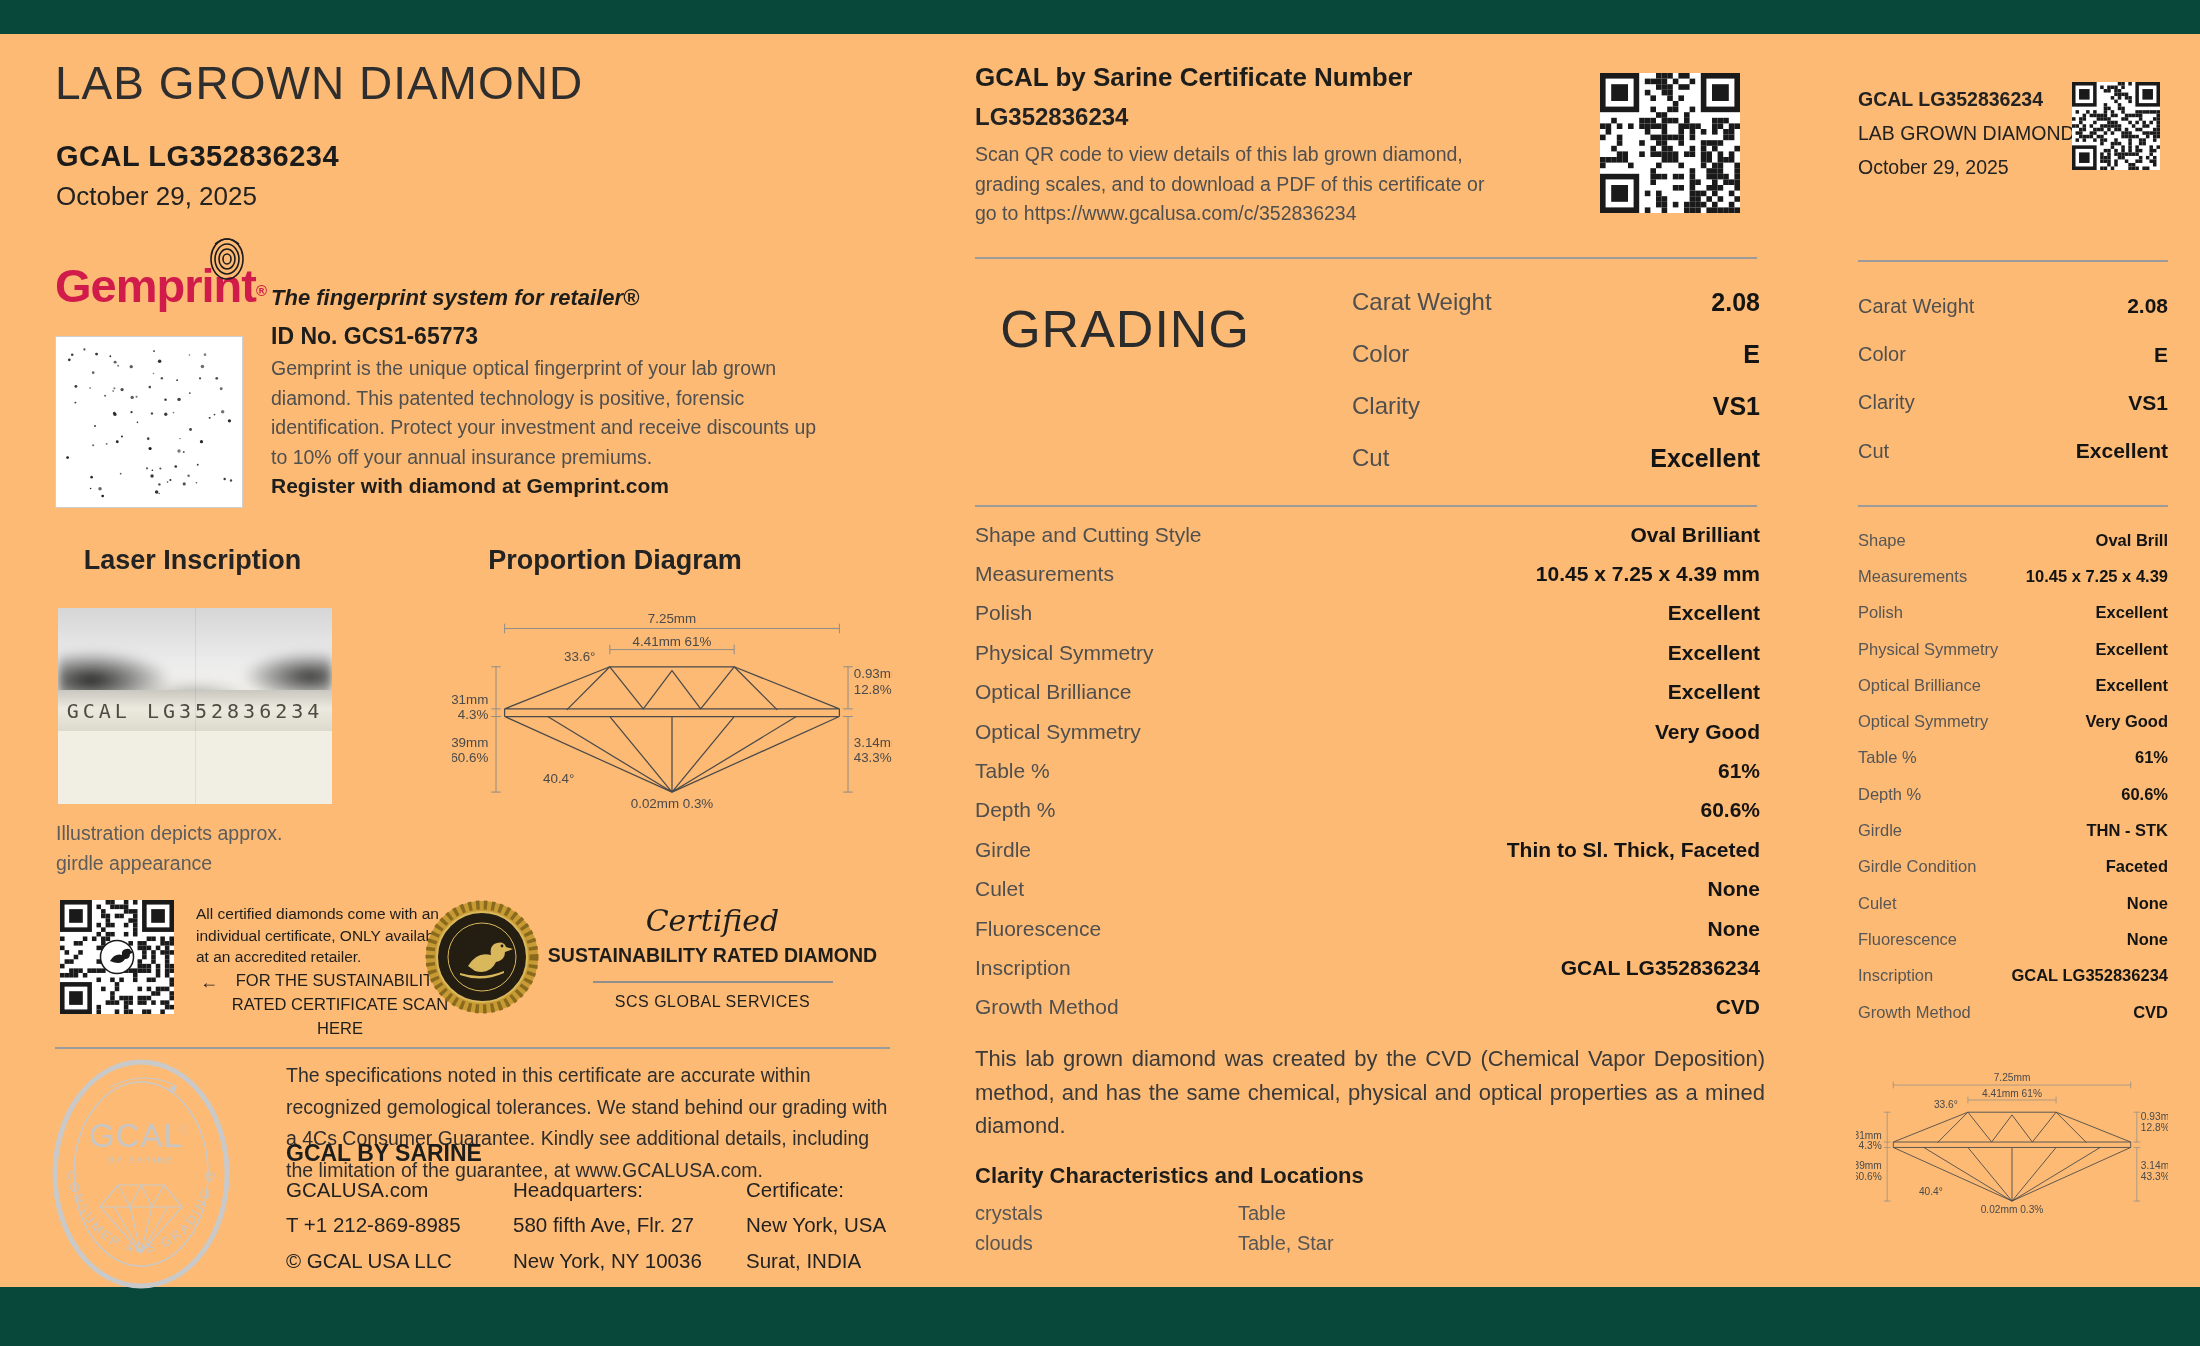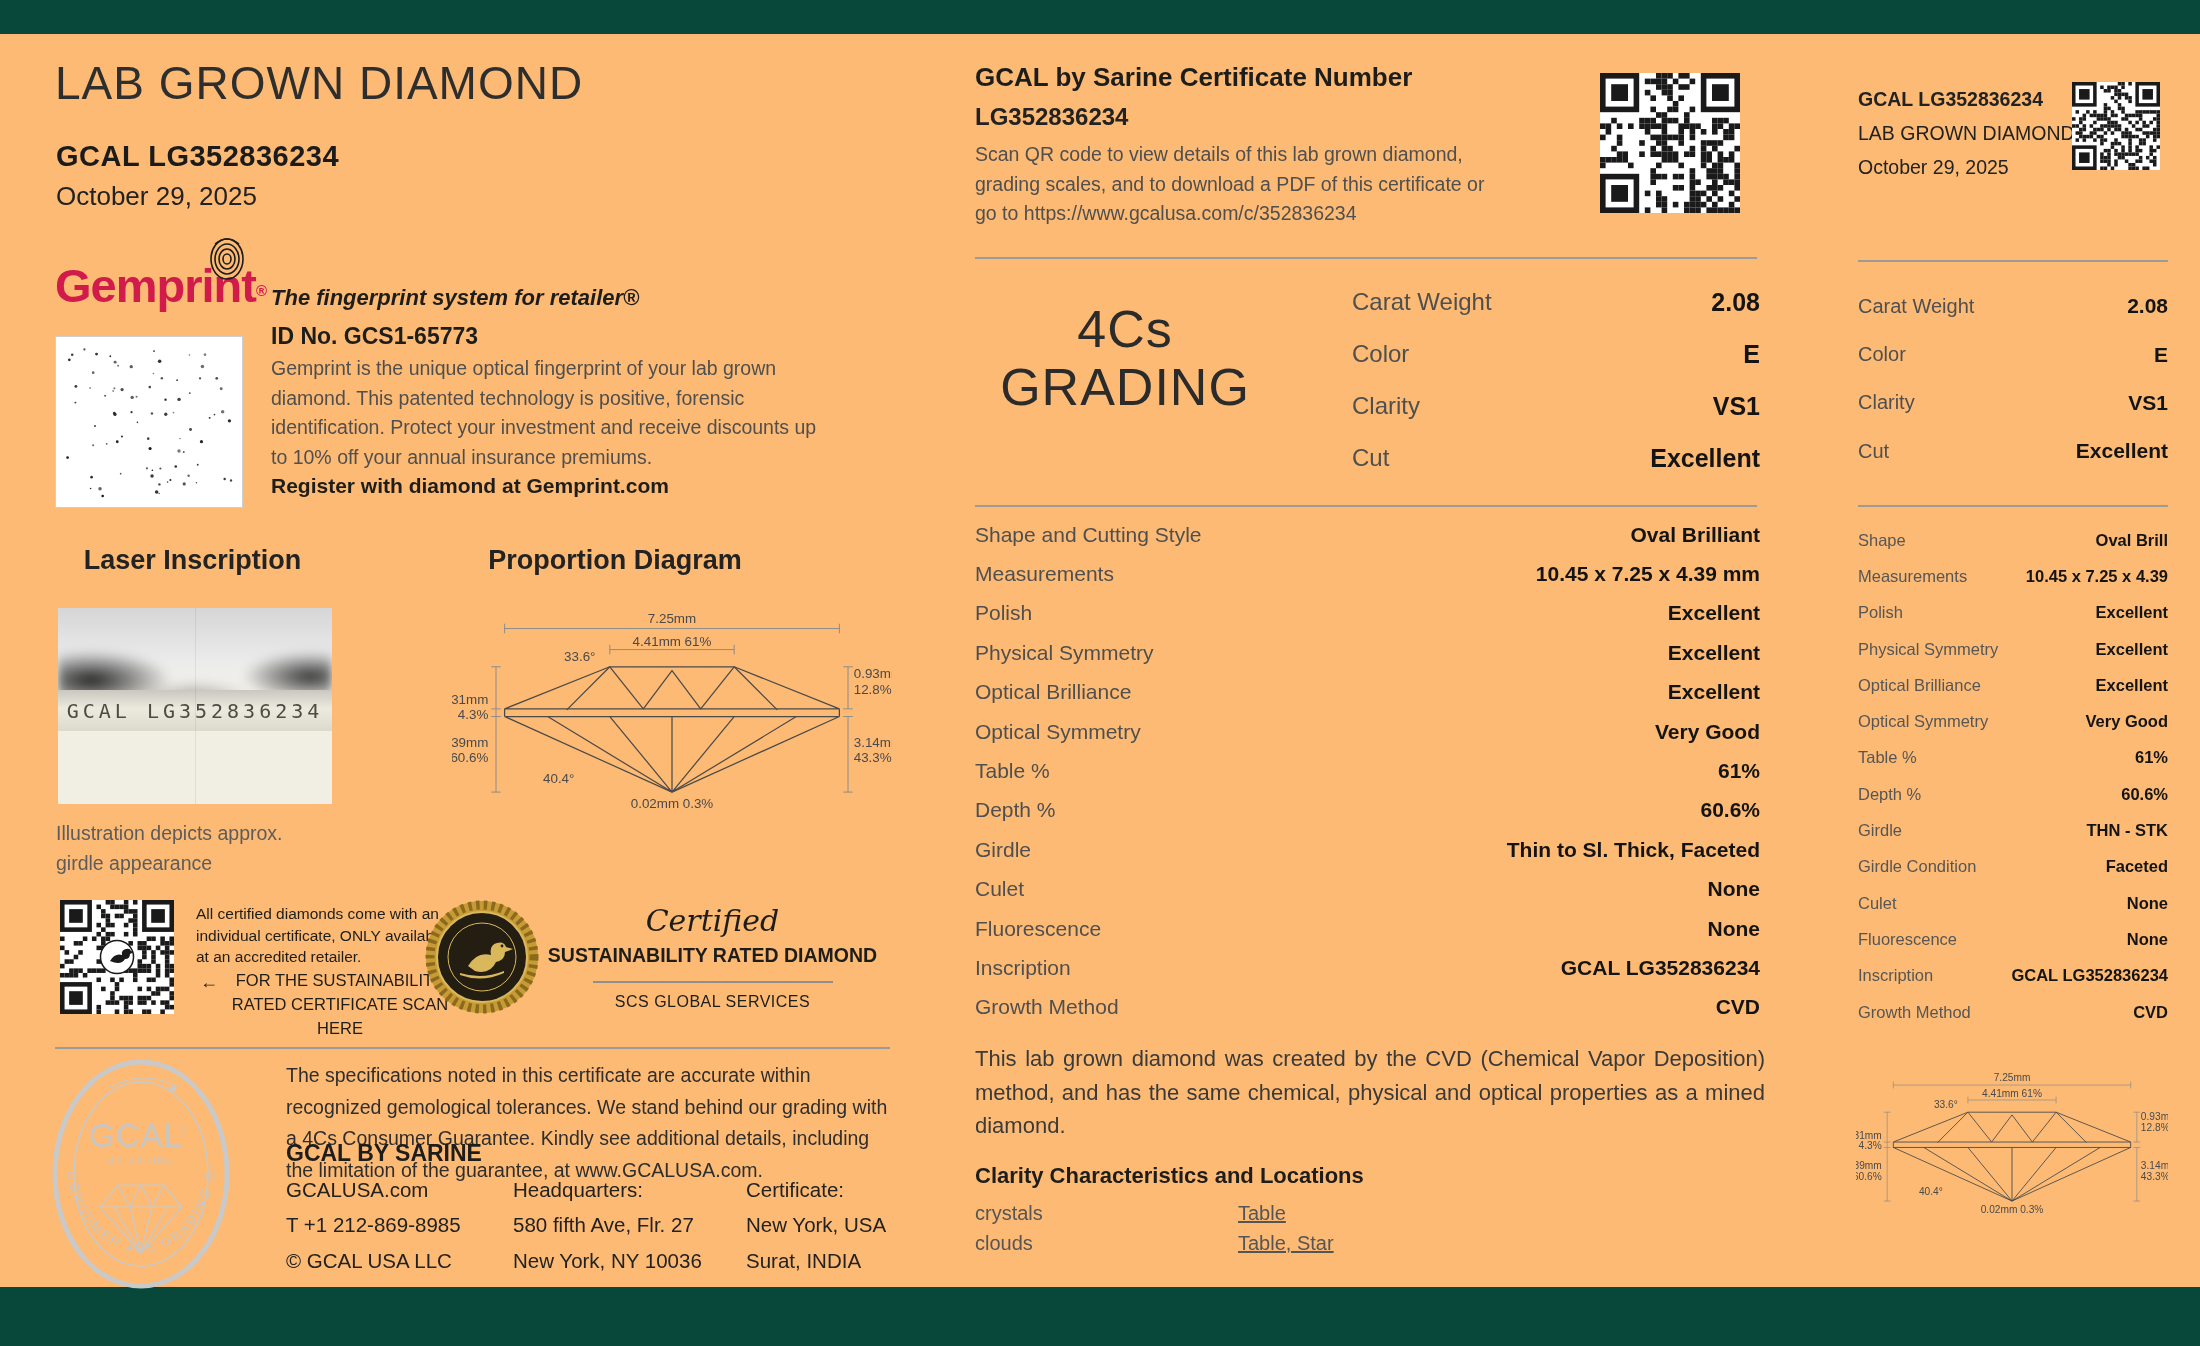--- a/index.html
+++ b/index.html
@@ -14,21 +14,21 @@
   
   .specs-m .lr{height:39.4px;font-size:21px;}
   .specs-r .lr{height:36.3px;font-size:16.5px;}
   .specs-r .l{color:#565656;}
   .fourcs-m .lr{height:52px;font-size:24px;}
   .fourcs-m .v{font-size:25px;}
   .fourcs-r .lr{height:48.4px;font-size:20px;}
   .fourcs-r .v{font-size:21px;}
   .clarity .lr{height:30px;font-size:20px;justify-content:flex-start;}
   .clarity .l{width:263px;color:#555;}
-  .clarity .v{font-weight:400;color:#555;text-align:right;text-decoration:underline;}
+  .clarity .v{font-weight:400;color:#555;text-align:right;}
   .contact .lr{height:35.5px;font-size:20.5px;justify-content:flex-start;}
   .contact .l{color:#222;}
   .title{font-size:46px;letter-spacing:1px;color:#2e2e2e;font-weight:400;}
   .big-cert{font-size:29px;font-weight:700;color:#1b1b1b;letter-spacing:.5px;}
   .date{font-size:26px;color:#222;}
   .sec-head{font-size:27px;font-weight:700;color:#232323;text-align:center;}
   .gray-p{color:#4f4f4f;font-size:19.5px;line-height:29.5px;}
   .qr{display:block;}
   svg text{font-family:"Liberation Sans",sans-serif;}
   .photo{position:absolute;overflow:hidden;background:linear-gradient(180deg,#d6d6d6 0%,#ececec 28%,#f2f1ea 44%,#efede4 62%,#f0eee5 100%);}
@@ -693,21 +693,20 @@
         <rect x="106.39999999999999" y="5.6" width="28" height="28" fill="#ffffff"></rect>
         <rect x="112" y="11.2" width="16.799999999999997" height="16.799999999999997" fill="#1a1a1a"></rect>
         <rect x="0" y="100.8" width="39.199999999999996" height="39.199999999999996" fill="#1a1a1a"></rect>
         <rect x="5.6" y="106.39999999999999" width="28" height="28" fill="#ffffff"></rect>
         <rect x="11.2" y="112" width="16.799999999999997" height="16.799999999999997" fill="#1a1a1a"></rect>
       </svg></div>
 
   <div class="hairline" style="left:975px;top:257px;width:782px;"></div>
 
   <div class="abs" style="left:975px;top:300px;width:300px;text-align:center;font-size:52px;font-weight:300;letter-spacing:1px;color:#2b2b2b;line-height:58px;">
-    <div>4Cs</div>
     <div>GRADING</div>
   </div>
   <div class="abs fourcs-m" style="left:1352px;top:276px;width:408px;">
 
   <div class="lr">
         <span class="l">Carat Weight</span>
         <span class="v">2.08</span>
       </div>
       <div class="lr">
         <span class="l">Color</span>

